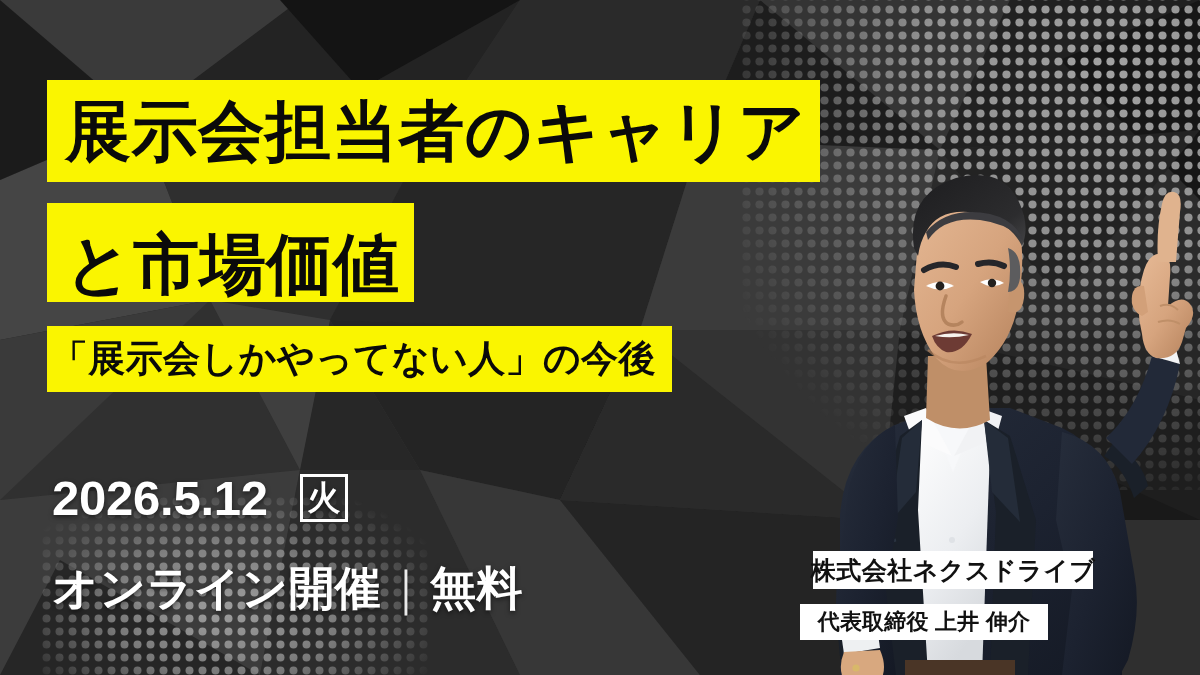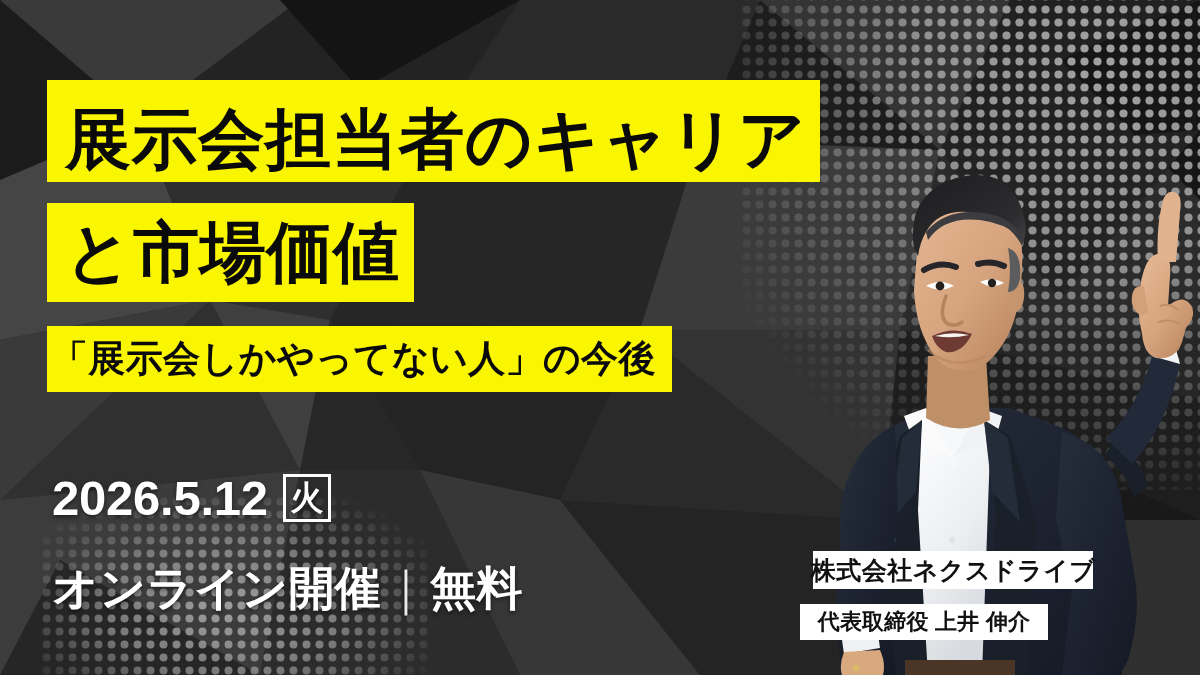--- a/index.html
+++ b/index.html
@@ -72,30 +72,30 @@
     font-weight: 700;
     letter-spacing: 0.01em;
     white-space: nowrap;
   }
   .hl-1 {
     position: absolute;
     left: 47px;
     top: 80px;
     height: 102px;
     line-height: 102px;
-    padding: 8px 14px 0 18px;
+    padding: 0 14px 0 18px;
     font-size: 66px;
   }
   .hl-2 {
     position: absolute;
     left: 47px;
     top: 203px;
     height: 99px;
     line-height: 99px;
-    padding: 0 14px 0 18px;
+    padding: 12px 14px 0 18px;
     font-size: 66px;
   }
   .hl-sub {
     position: absolute;
     left: 47px;
     top: 326px;
     height: 66px;
     line-height: 66px;
     padding: 0 16px 0 4px;
     font-size: 37px;
@@ -110,21 +110,21 @@
     font-weight: 700;
     white-space: nowrap;
     text-shadow: 0 2px 5px rgba(0,0,0,.55);
   }
   .info-date {
     left: 52px;
     top: 470px;
     font-size: 49px;
     display: flex;
     align-items: center;
-    gap: 4px;
+    gap: 21px;
   }
   .info-date .d-text { letter-spacing: -0.005em; }
   .day-box {
     display: inline-flex;
     align-items: center;
     justify-content: center;
     border: 3px solid #ffffff;
     width: 48px;
     height: 48px;
     font-size: 33px;

